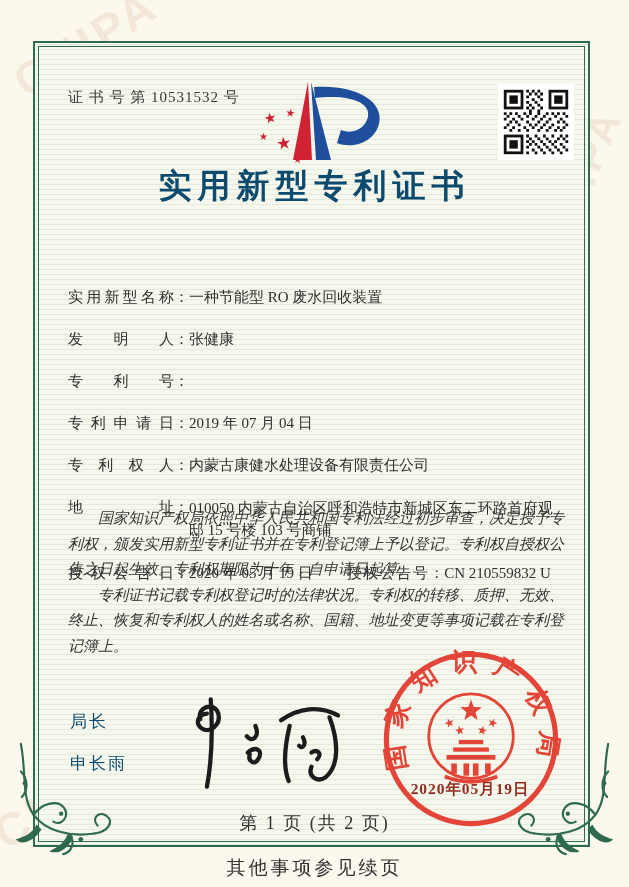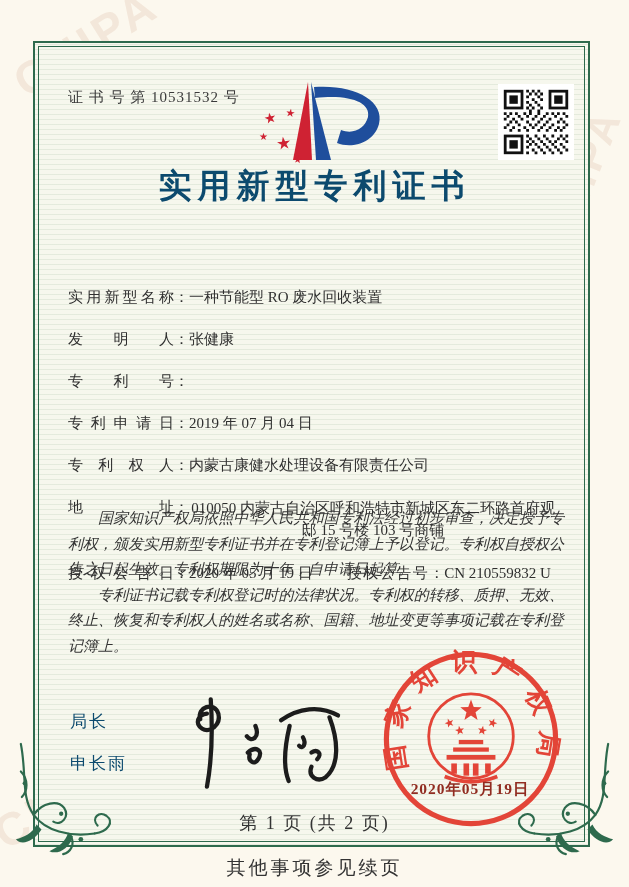--- a/index.html
+++ b/index.html
@@ -31,21 +31,21 @@
   .logo{position:absolute;left:255px;top:56px;width:156px;height:112px;}
   .qr{position:absolute;left:498px;top:84px;width:70px;height:70px;background:#fff;padding:3px;}
   .title{
     position:absolute;left:0;top:164px;width:100%;text-align:center;
     font-size:33px;font-weight:700;letter-spacing:6px;color:#0c4a6e;
   }
   .fields{position:absolute;left:68px;top:242px;width:505px;font-size:15px;margin-top:45px;}
   .frow{display:flex;align-items:flex-start;margin-bottom:22px;line-height:20px;}
   .flabel{display:inline-block;width:106px;text-align:justify;text-align-last:justify;white-space:nowrap;}
   .fcolon{width:15px;}
-  .fvalue{flex:0 1 auto;text-align:center;}
+  .fvalue{flex:0 1 auto;}
   .fvalue.addr{max-width:368px;line-height:22px;}
   .pair2{margin-left:34px;display:flex;}
   .pair2 .flabel2{letter-spacing:1.5px;white-space:nowrap;}
   .paras{position:absolute;left:68px;top:506px;width:496px;}
   .paras p{
     margin:0;font-size:15px;line-height:25.5px;text-indent:2em;
     text-align:justify;font-style:italic;color:#333;
   }
   .director{position:absolute;left:70px;top:710px;font-family:"Liberation Sans",sans-serif;
     font-size:17px;color:#0c4a6e;letter-spacing:2px;}

